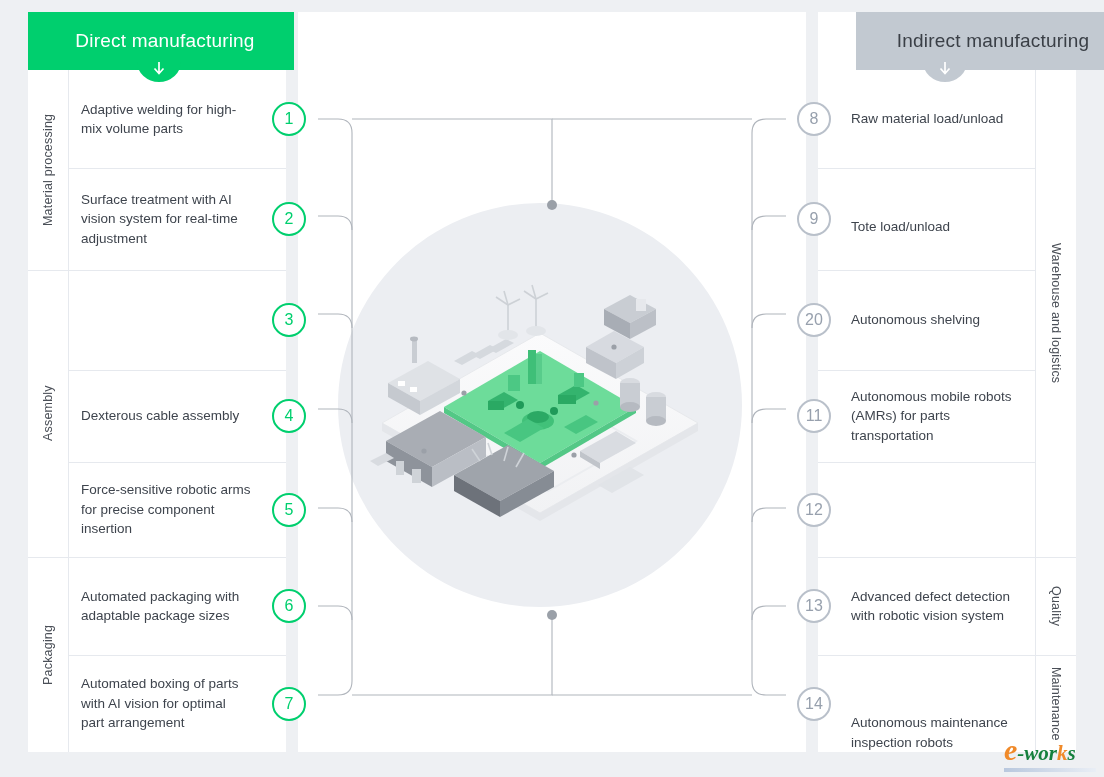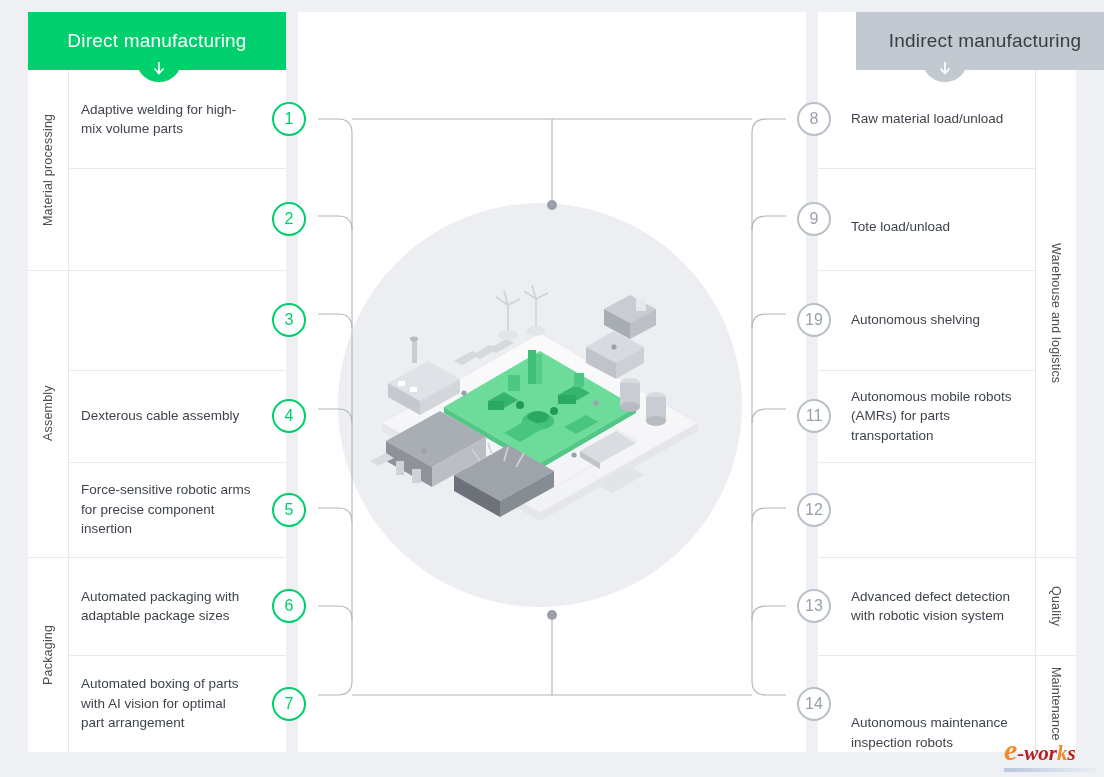--- a/index.html
+++ b/index.html
@@ -14,21 +14,21 @@
   
   .panel{position:absolute;background:#ffffff;}
   #left-panel{left:28px;top:12px;width:258px;height:740px;}
   #center-panel{left:298px;top:12px;width:508px;height:740px;}
   #right-panel{left:818px;top:12px;width:258px;height:740px;}
 
   
   .col-header{
     position:absolute;height:58px;
     display:flex;align-items:center;justify-content:center;
-    font-size:19px;letter-spacing:.2px;
+    font-size:19px;letter-spacing:.2px;padding-left:8px;
   }
   #header-direct{left:28px;top:12px;width:258px;background:#00cf6e;color:#ffffff;}
   #header-indirect{left:856px;top:12px;width:258px;background:#c2c9d1;color:#3a3f46;}
 
   .arrow-tab{
     position:absolute;top:58px;width:44px;height:24px;
     border-bottom-left-radius:26px 24px;border-bottom-right-radius:26px 24px;
     display:flex;align-items:flex-start;justify-content:center;
   }
   #arrow-tab-direct{left:137px;background:#00cf6e;}
@@ -95,21 +95,21 @@
   
   #logo{
     position:absolute;right:8px;bottom:6px;width:92px;height:38px;
   }
   #logo .lg-e{
     font-family:"Liberation Serif","DejaVu Serif",serif;
     font-style:italic;font-size:30px;color:#f08a2a;font-weight:bold;
   }
   #logo .lg-w{
     font-family:"Liberation Serif","DejaVu Serif",serif;
-    font-style:italic;font-size:21px;font-weight:bold;color:#b91c1c;
+    font-style:italic;font-size:21px;font-weight:bold;color:#15803d;
   }
   #logo .lg-k{color:#f08a2a;}
   #logo .bar{height:4px;background:linear-gradient(to right,#b9c8de,#e9eef5);margin-top:1px;}
   #logo .row1{display:flex;align-items:baseline;}
 </style>
 </head>
 <body>
 
 <div class="stage">
 
@@ -282,20 +282,23 @@
   <div class="col-body" id="left-body">
     <div class="cat-rail" id="left-cat-rail">
         <div class="cat-cell" style="top: 0px; height: 200px;">Material processing</div>
         <div class="cat-cell" style="top: 200px; height: 287px;">Assembly</div>
         <div class="cat-cell" style="top: 487px; height: 195px;">Packaging</div>
       </div>
     <div class="rows" id="left-rows">
         <div class="row" style="top: 0px; height: 98px; width: 218px;">
           <div class="txt">Adaptive welding for high-mix volume parts</div>
         </div>
+        <div class="row" style="top: 98px; height: 102px; width: 218px;">
+          <div class="txt">Surface treatment with AI vision system for real-time adjustment</div>
+        </div>
         <div class="row" style="top: 300px; height: 92px; width: 218px;">
           <div class="txt">Dexterous cable assembly</div>
         </div>
         <div class="row" style="top: 392px; height: 95px; width: 218px;">
           <div class="txt">Force-sensitive robotic arms for precise component insertion</div>
         </div>
         <div class="row" style="top: 487px; height: 98px; width: 218px;">
           <div class="txt">Automated packaging with adaptable package sizes</div>
         </div>
         <div class="row" style="top: 585px; height: 97px; width: 218px;">
@@ -356,18 +359,18 @@
 
 <div class="badge green" style="top: 102px; left: 272px;">1</div>
     <div class="badge green" style="top: 202px; left: 272px;">2</div>
     <div class="badge green" style="top: 303px; left: 272px;">3</div>
     <div class="badge green" style="top: 399px; left: 272px;">4</div>
     <div class="badge green" style="top: 492.5px; left: 272px;">5</div>
     <div class="badge green" style="top: 589px; left: 272px;">6</div>
     <div class="badge green" style="top: 686.5px; left: 272px;">7</div>
     <div class="badge gray" style="top: 102px; left: 797px;">8</div>
     <div class="badge gray" style="top: 202px; left: 797px;">9</div>
-    <div class="badge gray" style="top: 303px; left: 797px;">19</div>
+    <div class="badge gray" style="top: 303px; left: 797px;">20</div>
     <div class="badge gray" style="top: 399px; left: 797px;">11</div>
     <div class="badge gray" style="top: 492.5px; left: 797px;">12</div>
     <div class="badge gray" style="top: 589px; left: 797px;">13</div>
     <div class="badge gray" style="top: 686.5px; left: 797px;">14</div>
   </div>
 
 </body></html>

